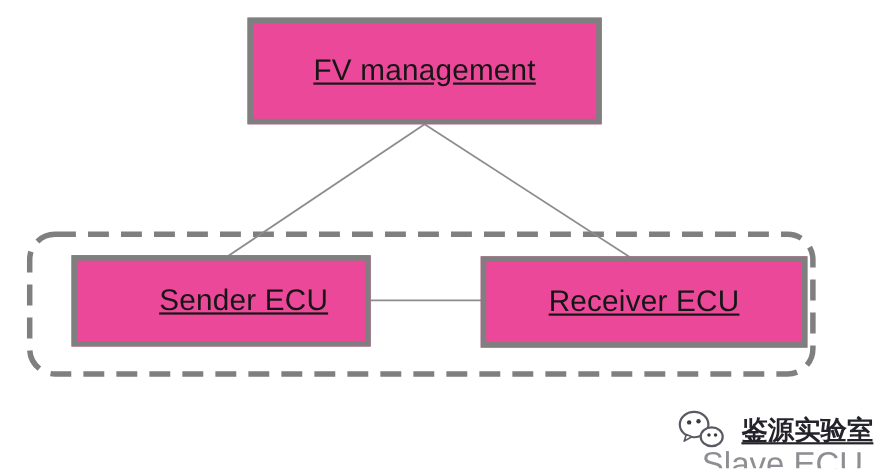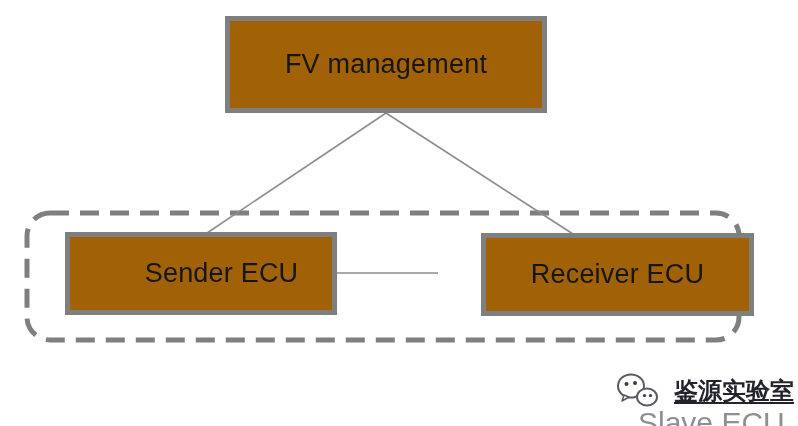--- a/index.html
+++ b/index.html
@@ -14,36 +14,37 @@
   .canvas{
     position:relative;
     width:798px;height:426px;
     background:var(--bg);
     font-family:"Liberation Sans", sans-serif;
     overflow:hidden;
   }
   .layer{position:absolute;left:0;top:0;width:798px;height:426px;}
   .node{
     position:absolute;
-    background:#a16207;
+    background:#ec4899;
     border:5px solid var(--border-gray);
     box-sizing:border-box;
     display:flex;
     flex-direction:column;
     align-items:center;
     justify-content:center;
     text-align:center;
     color:var(--node-text);
     font-size:27px;
     line-height:1.25;
     letter-spacing:0.2px;
+    text-decoration:underline;
   }
   .node-master{left:225px;top:16px;width:322px;height:97px;}
   .node-sender{left:65px;top:232px;width:272px;height:83px;padding-left:41px;}
-  .node-receiver{left:437px;top:233px;width:273px;height:83px;margin-left:44px;}
+  .node-receiver{left:437px;top:233px;width:297px;height:83px;}
   .node .lbl{display:block;}
   .group-label{
     position:absolute;
     left:638px;top:362px;
     width:160px;height:37px;
     overflow:hidden;
     color:var(--group-label);
     font-size:30px;
     line-height:34px;
     white-space:nowrap;

